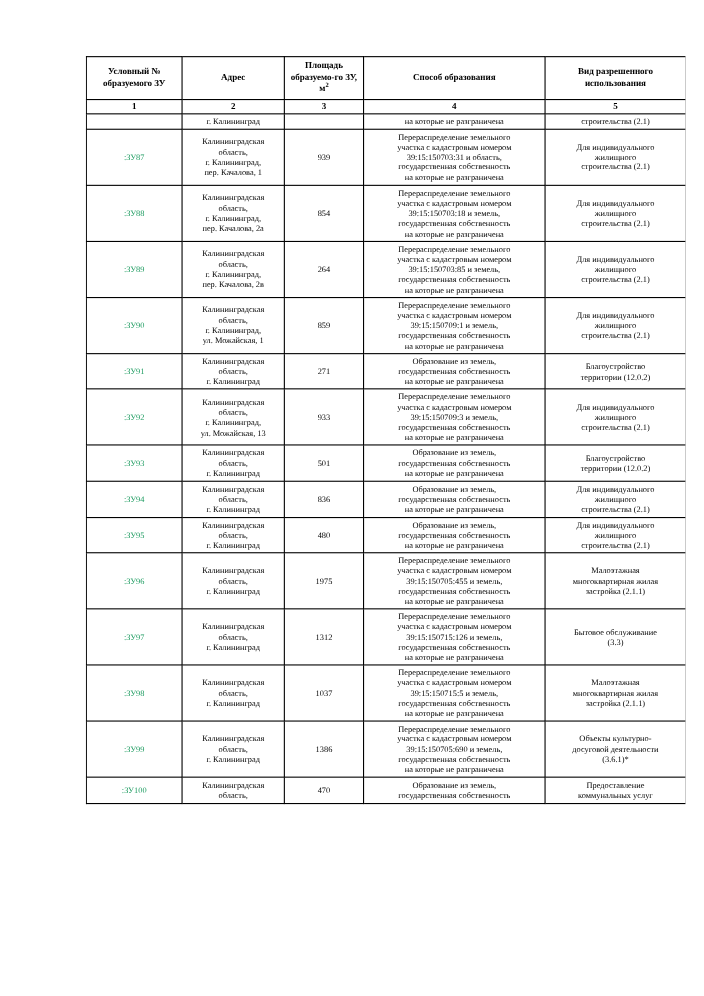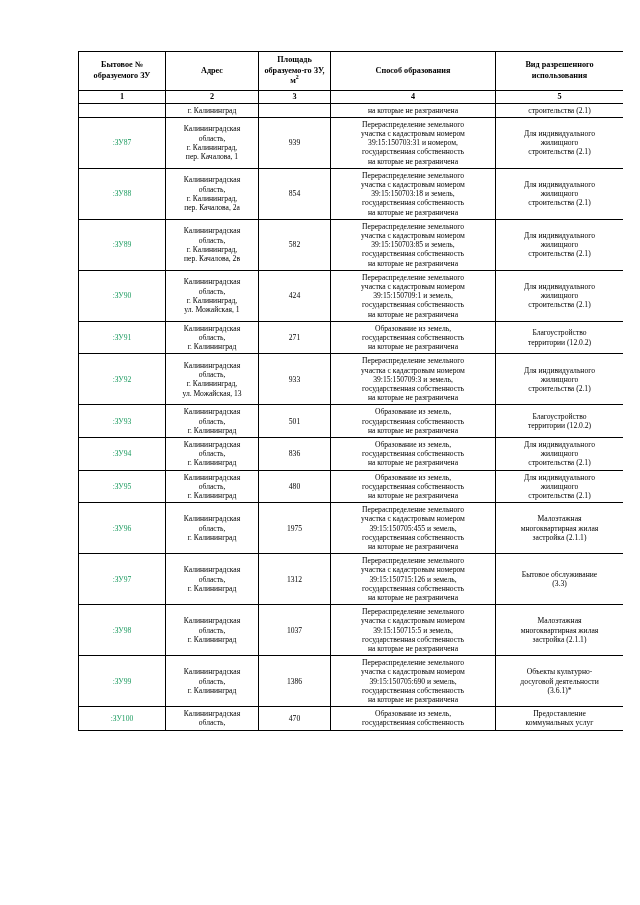--- a/index.html
+++ b/index.html
@@ -96,21 +96,21 @@
     <table class="land-table">
       <colgroup>
         <col class="col1">
           <col class="col2">
           <col class="col3">
           <col class="col4">
           <col class="col5">
       </colgroup>
       <thead>
         <tr>
-          <th>Бытовое № образуемого ЗУ</th>
+          <th>Условный № образуемого ЗУ</th>
           <th>Адрес</th>
           <th><span>Площадь образуемо-го ЗУ, м</span><sup>2</sup></th>
           <th>Способ образования</th>
           <th>Вид разрешенного использования</th>
         </tr>
       </thead>
       <tbody>
         <tr class="numbering">
           <td>1</td>
           <td>2</td>
@@ -130,21 +130,21 @@
             <td class="cell-lines">
               <span>Калининградская</span>
               <span>область,</span>
               <span>г. Калининград,</span>
               <span>пер. Качалова, 1</span>
             </td>
             <td>939</td>
             <td class="cell-lines">
               <span>Перераспределение земельного</span>
               <span>участка с кадастровым номером</span>
-              <span>39:15:150703:31 и номером,</span>
+              <span>39:15:150703:31 и область,</span>
               <span>государственная собственность</span>
               <span>на которые не разграничена</span>
             </td>
             <td class="cell-lines">
               <span>Для индивидуального</span>
               <span>жилищного</span>
               <span>строительства (2.1)</span>
             </td>
           </tr>
           <tr>
@@ -170,21 +170,21 @@
             </td>
           </tr>
           <tr>
             <td><span class="zu-id">:ЗУ89</span></td>
             <td class="cell-lines">
               <span>Калининградская</span>
               <span>область,</span>
               <span>г. Калининград,</span>
               <span>пер. Качалова, 2в</span>
             </td>
-            <td>582</td>
+            <td>264</td>
             <td class="cell-lines">
               <span>Перераспределение земельного</span>
               <span>участка с кадастровым номером</span>
               <span>39:15:150703:85 и земель,</span>
               <span>государственная собственность</span>
               <span>на которые не разграничена</span>
             </td>
             <td class="cell-lines">
               <span>Для индивидуального</span>
               <span>жилищного</span>
@@ -192,21 +192,21 @@
             </td>
           </tr>
           <tr>
             <td><span class="zu-id">:ЗУ90</span></td>
             <td class="cell-lines">
               <span>Калининградская</span>
               <span>область,</span>
               <span>г. Калининград,</span>
               <span>ул. Можайская, 1</span>
             </td>
-            <td>424</td>
+            <td>859</td>
             <td class="cell-lines">
               <span>Перераспределение земельного</span>
               <span>участка с кадастровым номером</span>
               <span>39:15:150709:1 и земель,</span>
               <span>государственная собственность</span>
               <span>на которые не разграничена</span>
             </td>
             <td class="cell-lines">
               <span>Для индивидуального</span>
               <span>жилищного</span>

